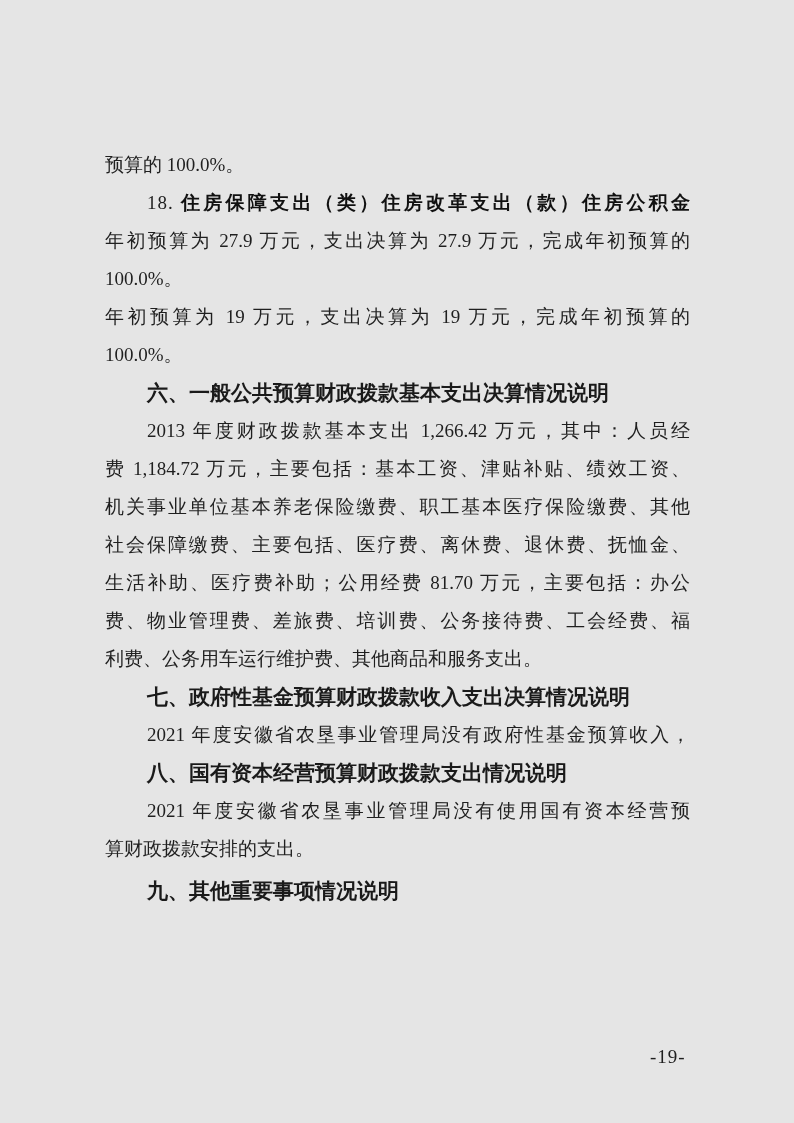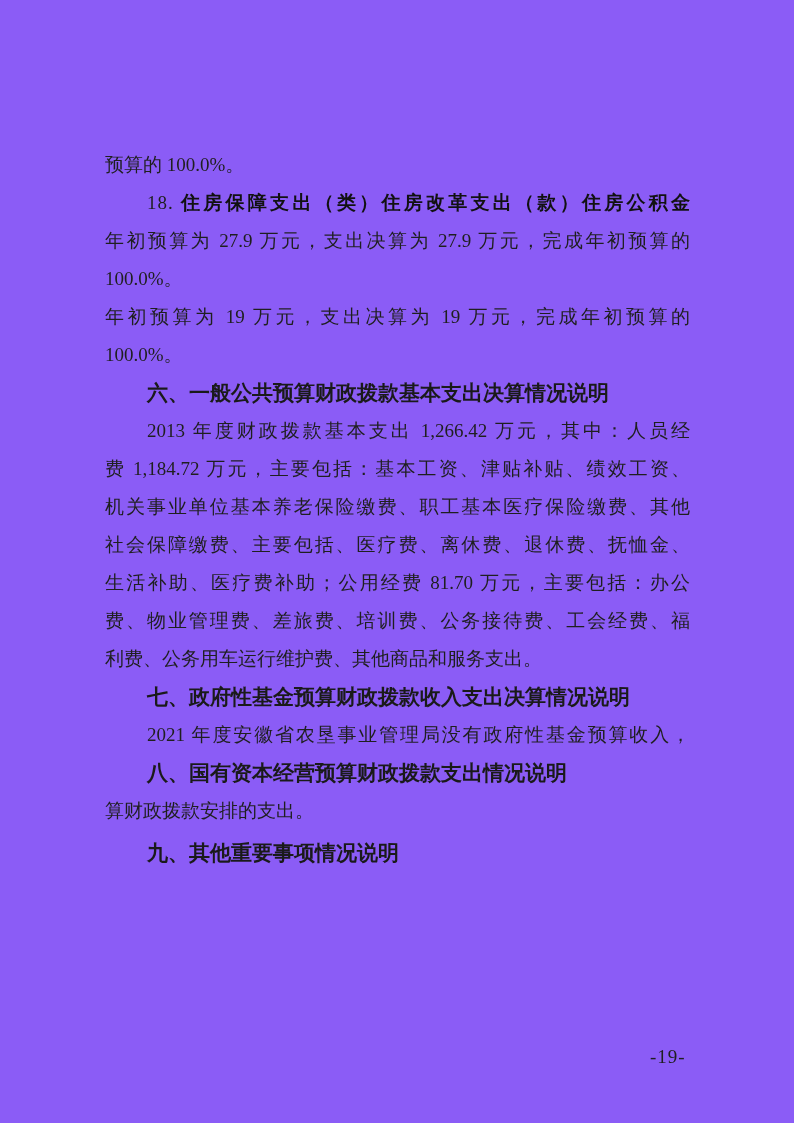--- a/index.html
+++ b/index.html
@@ -6,21 +6,21 @@
   html, body {
     width: 794px;
     height: 1123px;
     background: #ffffff;
     font-family: "Liberation Serif", "DejaVu Serif", serif;
   }
   .page {
     position: relative;
     width: 794px;
     height: 1123px;
-    background: #8b5cf6;
+    background: #e5e5e5;
     overflow: hidden;
     color: #1f1f1f;
   }
   .content {
     position: absolute;
     left: 105px;
     top: 146px;
     width: 585px;
   }
   .line {
@@ -80,17 +80,18 @@
       <div class="line body indent stretch">2013 年度财政拨款基本支出 1,266.42 万元，其中：人员经</div>
       <div class="line body stretch">费 1,184.72 万元，主要包括：基本工资、津贴补贴、绩效工资、</div>
       <div class="line body stretch">机关事业单位基本养老保险缴费、职工基本医疗保险缴费、其他</div>
       <div class="line body stretch">社会保障缴费、主要包括、医疗费、离休费、退休费、抚恤金、</div>
       <div class="line body stretch">生活补助、医疗费补助；公用经费 81.70 万元，主要包括：办公</div>
       <div class="line body stretch">费、物业管理费、差旅费、培训费、公务接待费、工会经费、福</div>
       <div class="line body">利费、公务用车运行维护费、其他商品和服务支出。</div>
       <div class="line heading indent">七、政府性基金预算财政拨款收入支出决算情况说明</div>
       <div class="line body indent stretch">2021 年度安徽省农垦事业管理局没有政府性基金预算收入，</div>
       <div class="line heading indent">八、国有资本经营预算财政拨款支出情况说明</div>
+      <div class="line body indent stretch">2021 年度安徽省农垦事业管理局没有使用国有资本经营预</div>
       <div class="line body">算财政拨款安排的支出。</div>
       <div class="line heading indent" style="margin-top: 4px;">九、其他重要事项情况说明</div>
     </div>
   <div class="page-number">-19-</div>
 </div>
 
 </body></html>

